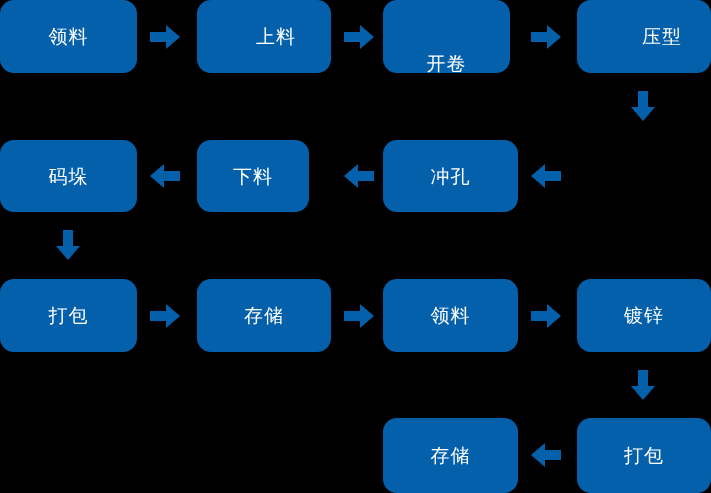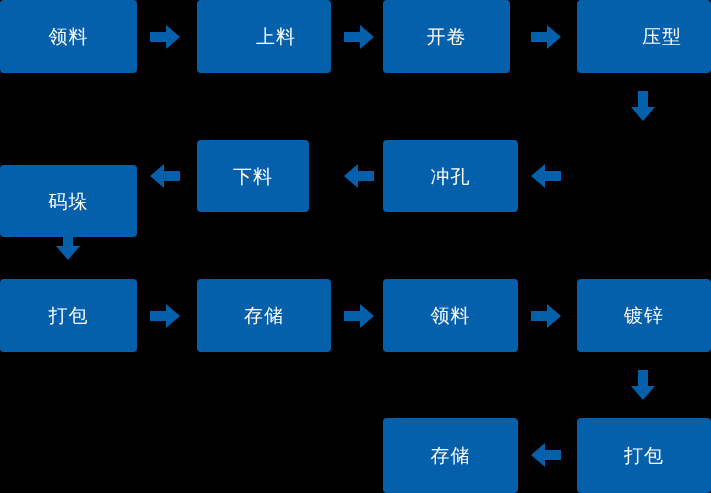--- a/index.html
+++ b/index.html
@@ -15,21 +15,21 @@
   }
   #flow-canvas {
     position: relative;
     width: 711px;
     height: 493px;
     background: #000000;
   }
   .node-box {
     position: absolute;
     background: #0560ac;
-    border-radius: 4px;
+    border-radius: 14px;
     display: flex;
     align-items: center;
     justify-content: center;
     box-sizing: border-box;
   }
   .node-label {
     color: #ffffff;
     font-size: 19px;
     line-height: 1;
     letter-spacing: 1px;
@@ -66,41 +66,41 @@
   <div class="node-box" style="left:197px; top:0px; width:134px; height:73px;padding-left:24px;">
     <span class="node-label">上料</span>
   </div>
 
   <div class="arrow" style="left:344px; top:23px; width:30px; height:28px;">
     <svg viewBox="0 0 30 28" preserveAspectRatio="none">
       <polygon points="0,9 16,9 16,2 30,14 16,26 16,19 0,19" fill="#0560ac"></polygon>
     </svg>
   </div>
 
-  <div class="node-box" style="left:383px; top:0px; width:127px; height:73px;">
+  <div class="node-box" style="left:383px; top:0px; width:127px; height:73px;align-items:flex-end;">
     <span class="node-label">开卷</span>
   </div>
 
   <div class="arrow" style="left:531px; top:23px; width:30px; height:28px;">
     <svg viewBox="0 0 30 28" preserveAspectRatio="none">
       <polygon points="0,9 16,9 16,2 30,14 16,26 16,19 0,19" fill="#0560ac"></polygon>
     </svg>
   </div>
 
   <div class="node-box" style="left:577px; top:0px; width:134px; height:73px;padding-left:36px;">
     <span class="node-label">压型</span>
   </div>
 
   <div class="arrow" style="left:629px; top:91px; width:28px; height:30px;">
     <svg viewBox="0 0 28 30" preserveAspectRatio="none">
       <polygon points="9,0 19,0 19,16 26,16 14,30 2,16 9,16" fill="#0560ac"></polygon>
     </svg>
   </div>
 
-  <div class="node-box" style="left:0px; top:140px; width:137px; height:72px;margin-top:25px;">
+  <div class="node-box" style="left:0px; top:140px; width:137px; height:72px;">
     <span class="node-label">码垛</span>
   </div>
 
   <div class="arrow" style="left:150px; top:162px; width:30px; height:28px;">
     <svg viewBox="0 0 30 28" preserveAspectRatio="none">
       <polygon points="30,9 14,9 14,2 0,14 14,26 14,19 30,19" fill="#0560ac"></polygon>
     </svg>
   </div>
 
   <div class="node-box" style="left:197px; top:140px; width:112px; height:72px;">

